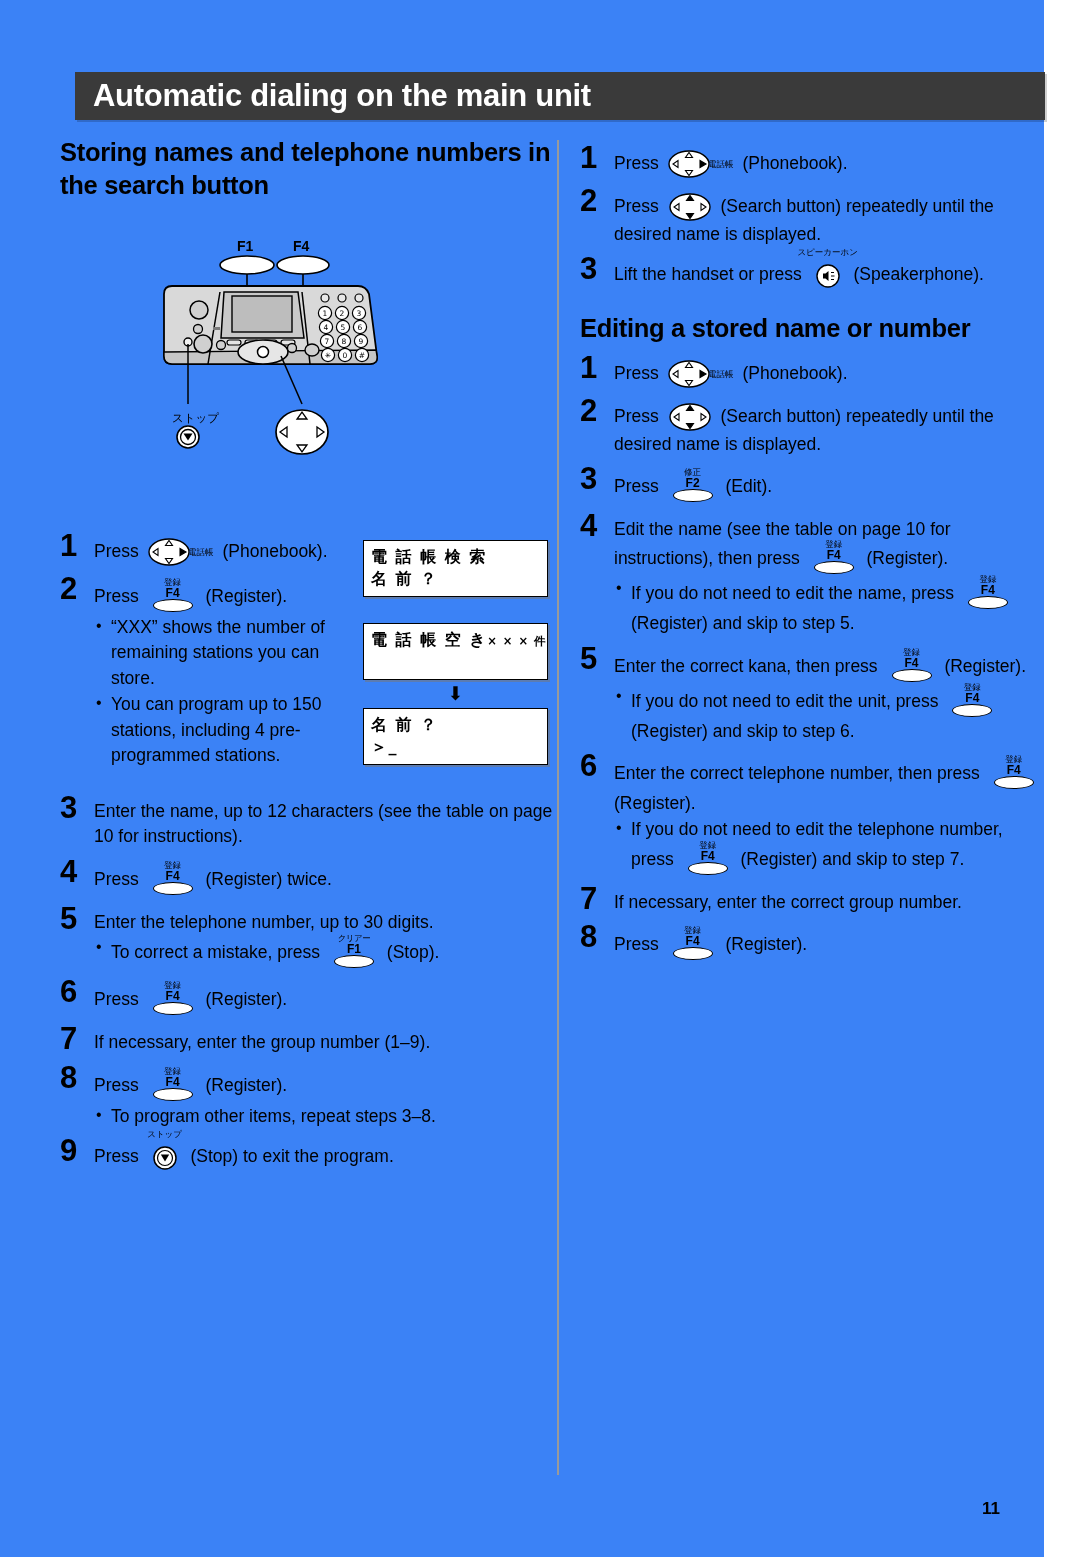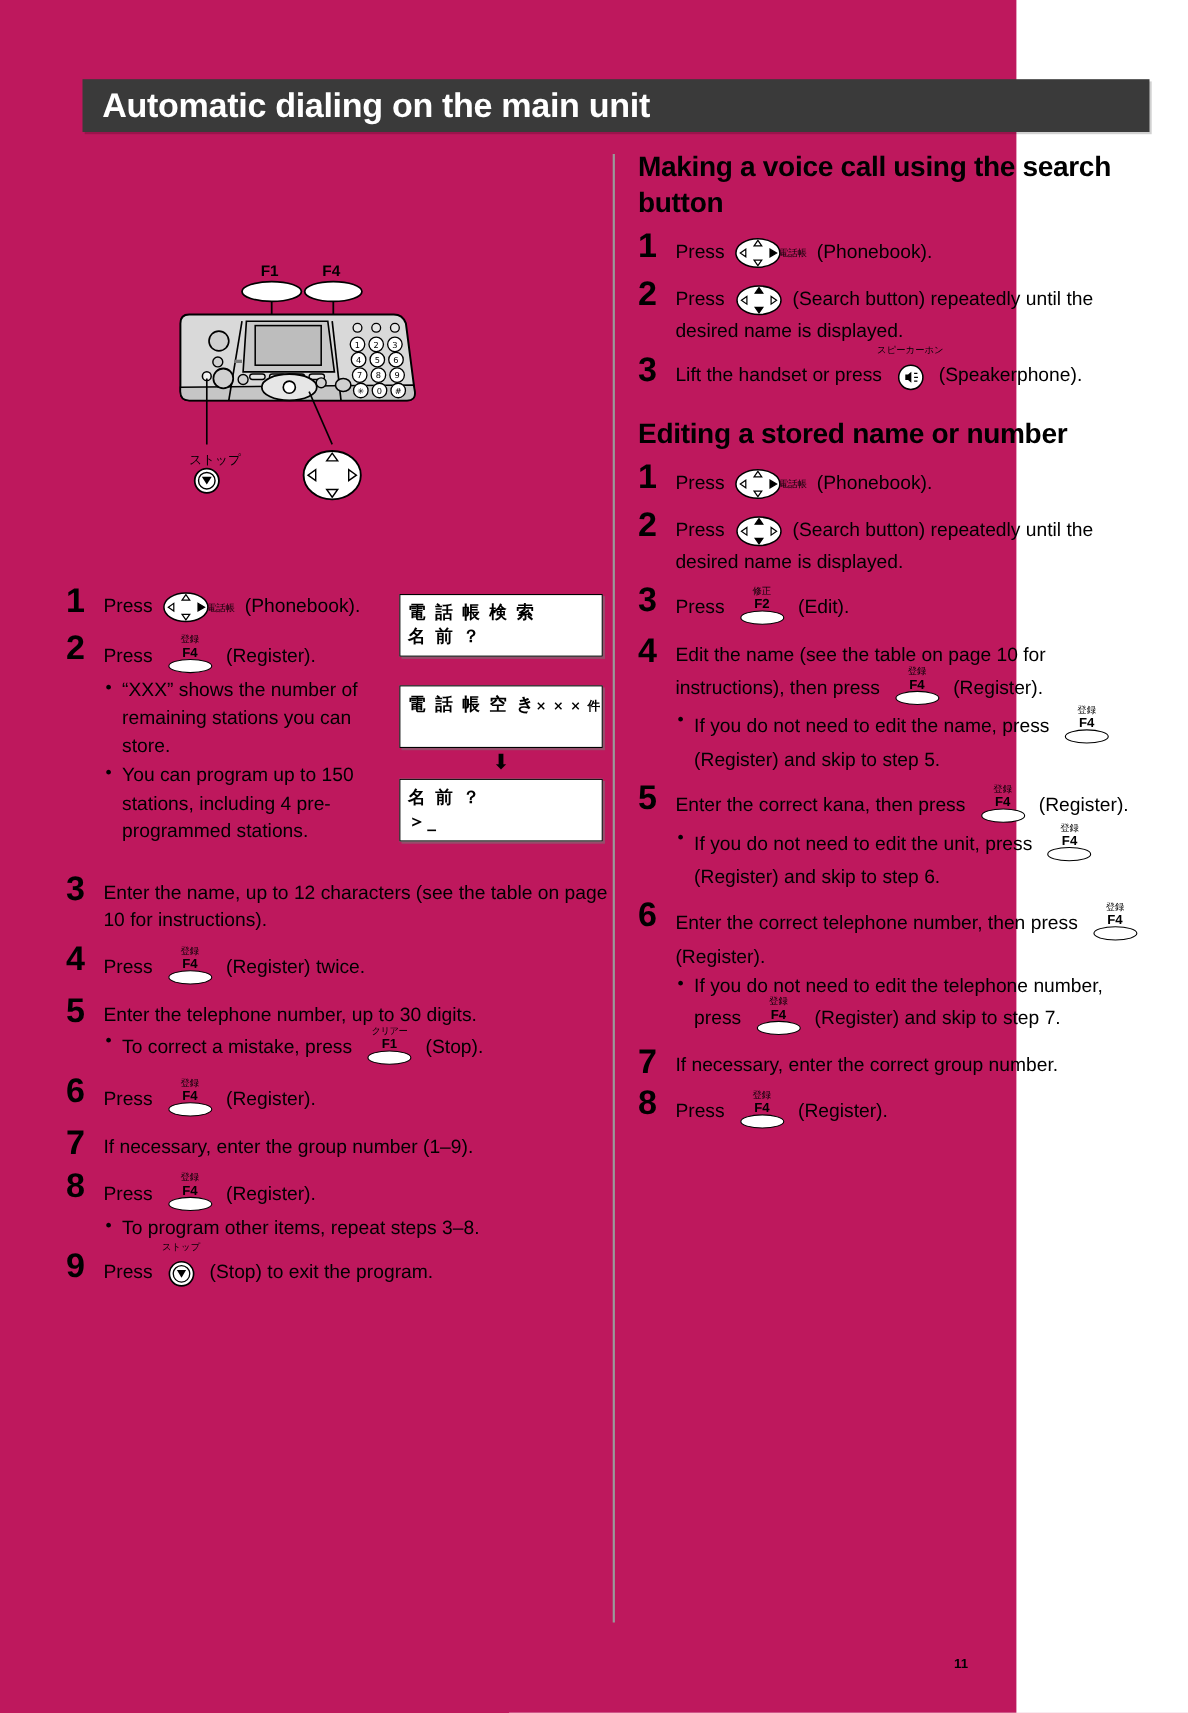--- a/index.html
+++ b/index.html
@@ -11,22 +11,22 @@
     width: 1080px; height: 1557px;
     position: relative;
     font-family: "Liberation Sans", sans-serif;
     color: #000;
     overflow: hidden;
   }
 
   
   .page {
     position: absolute;
-    left: 0; top: 0; width: 924px; height: 1557px;
-    background: #be185d;
+    left: 0; top: 0; width: 1044px; height: 1557px;
+    background: #3b82f6;
   }
 
   
   .header-bar {
     position: absolute;
     left: 75px; top: 72px;
     width: 970px; height: 48px;
     background: #3a3a3a;
     display: flex; align-items: center;
     box-shadow: 2px 2px 0 rgba(0,0,0,0.18);
@@ -191,35 +191,38 @@
     position: absolute;
     left: 150px; top: 232px;
     width: 330px; height: 240px;
   }
   .device svg { display: block; }
 
   
   .pageno {
     position: absolute;
     right: 44px; bottom: 38px;
-    font-size: 12px;
+    font-size: 17px;
     font-weight: bold;
   }
 </style>
 </head>
 <body>
 
 <div class="page">
 
   <div class="header-bar">
     <div class="title">Automatic dialing on the main unit</div>
   </div>
 
   <div class="divider"></div>
 
+  <div class="col-left">
+    <h2 class="sec">Storing names and telephone numbers in the search button</h2>
+  </div>
 
   <div class="device">
     <svg width="330" height="240" viewBox="0 0 330 240" xmlns="http://www.w3.org/2000/svg">
 
       <text x="87" y="19" font-family="Liberation Sans, sans-serif" font-size="14" font-weight="bold">F1</text>
       <text x="143" y="19" font-family="Liberation Sans, sans-serif" font-size="14" font-weight="bold">F4</text>
       <ellipse cx="97" cy="33" rx="27" ry="9" fill="#fff" stroke="#000" stroke-width="1.6"></ellipse>
       <ellipse cx="153" cy="33" rx="26" ry="9" fill="#fff" stroke="#000" stroke-width="1.6"></ellipse>
       <line x1="97" y1="42" x2="97" y2="102" stroke="#000" stroke-width="1.6"></line>
       <line x1="153" y1="42" x2="153" y2="102" stroke="#000" stroke-width="1.6"></line>
@@ -371,21 +374,20 @@
         <span class="num">9</span>
         <span class="body"><span>Press</span> <span class="key roundkey"><span class="jp">ストップ</span><svg width="30" height="30" viewBox="0 0 30 30">
               <circle cx="15" cy="16" r="11" fill="#fff" stroke="#000" stroke-width="1.5"></circle>
               <circle cx="15" cy="16" r="7.5" fill="#fff" stroke="#000" stroke-width="1.2"></circle>
               <path d="M10.8,12.6 L19.2,12.6 L15,19.6 Z" fill="#000"></path>
             </svg></span> <span>(Stop) to exit the program.</span></span>
       </div>
     </div>
 
   <div class="col-right">
-    <h2 class="sec">Making a voice call using the search button</h2>
     <div id="right-steps-1">
         <div class="step">
           <span class="num">1</span>
           <span class="body"><span>Press</span> <span class="key navkey pb"><svg width="68" height="30" viewBox="0 0 68 30">
                 <ellipse cx="22" cy="15" rx="20" ry="13" fill="#fff" stroke="#000" stroke-width="1.4"></ellipse>
                 <path d="M18.5,8.5 L25.5,8.5 L22,3.5 Z" fill="#fff" stroke="#000" stroke-width="1.1"></path>
                 <path d="M18.5,21.5 L25.5,21.5 L22,26.5 Z" fill="#fff" stroke="#000" stroke-width="1.1"></path>
                 <path d="M11,11.5 L11,18.5 L6,15 Z" fill="#fff" stroke="#000" stroke-width="1.1"></path>
                 <path d="M33,11.5 L33,18.5 L39,15 Z" fill="#000" stroke="#000" stroke-width="1.1"></path>
                 <text x="41" y="18" font-family="DejaVu Sans, sans-serif" font-size="8.5">電話帳</text>

